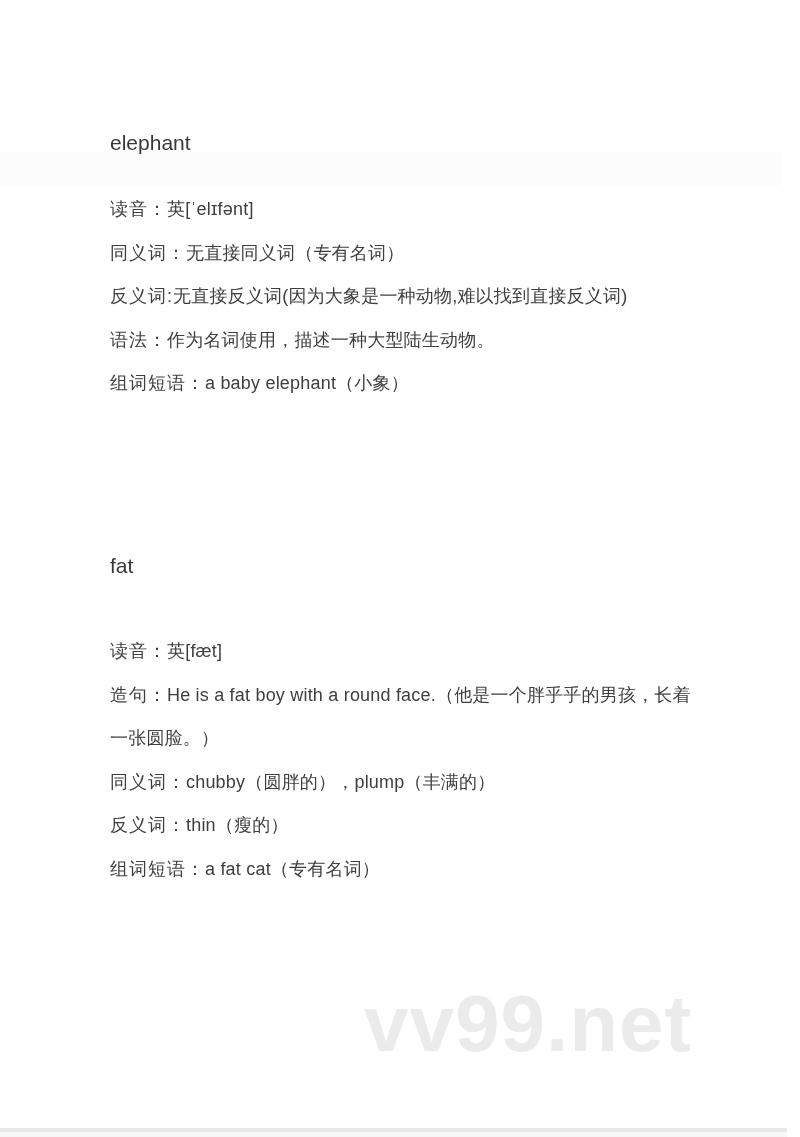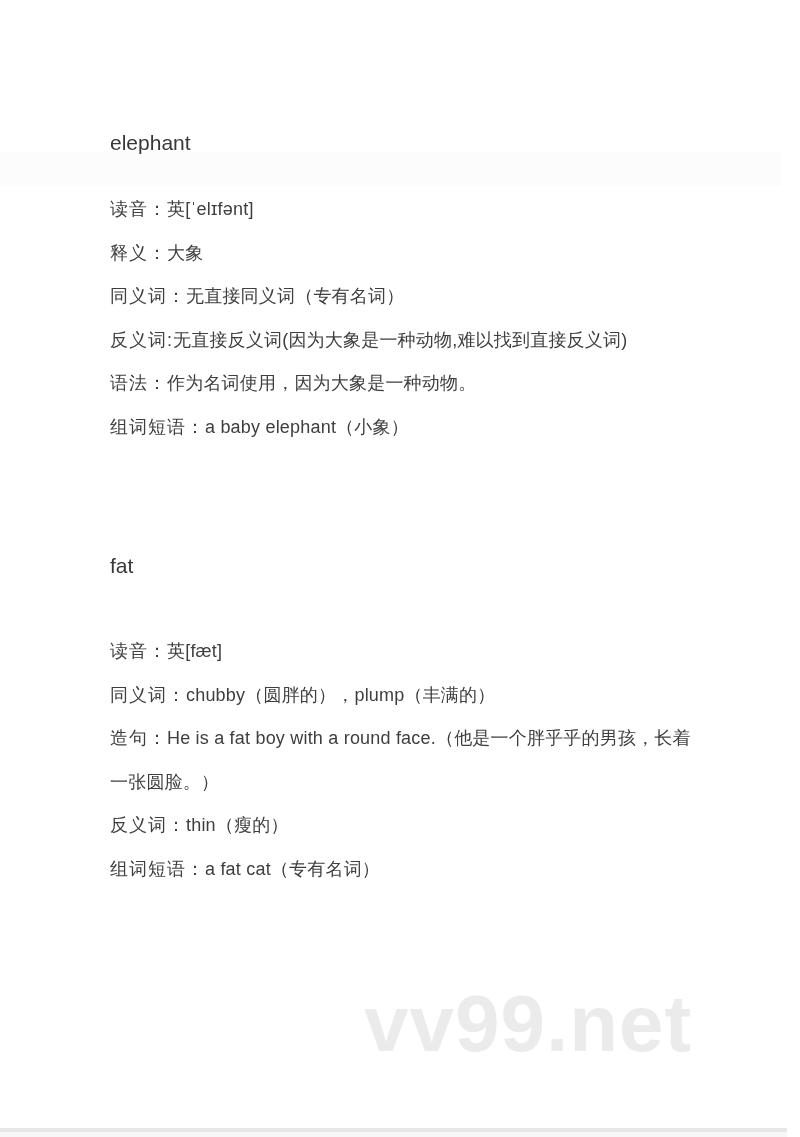--- a/index.html
+++ b/index.html
@@ -61,33 +61,32 @@
 <body>
 
 <div class="page">
 
   <div class="ghost-band"></div>
 
   <h2 class="headword" id="headword-1">elephant</h2>
 
   <div class="rows" id="rows-1">
     <p class="row"><span class="label">读音：</span><span>英[ˈelɪfənt]</span></p>
-    <p class="row"><span class="label">释义：</span><span>大象</span></p>
     <p class="row"><span class="label">同义词：</span><span>无直接同义词（专有名词）</span></p>
     <p class="row"><span class="label">反义词:</span><span>无直接反义词(因为大象是一种动物,难以找到直接反义词)</span></p>
-    <p class="row"><span class="label">语法：</span><span>作为名词使用，因为大象是一种动物。</span></p>
+    <p class="row"><span class="label">语法：</span><span>作为名词使用，描述一种大型陆生动物。</span></p>
     <p class="row"><span class="label">组词短语：</span><span>a baby elephant（小象）</span></p>
   </div>
 
   <h2 class="headword" id="headword-2">fat</h2>
 
   <div class="rows" id="rows-2">
     <p class="row"><span class="label">读音：</span><span>英[fæt]</span></p>
+    <p class="row"><span class="label">造句：</span><span>He is a fat boy with a round face.（他是一个胖乎乎的男孩，长着一张圆脸。）</span></p>
     <p class="row"><span class="label">同义词：</span><span>chubby（圆胖的），plump（丰满的）</span></p>
-    <p class="row"><span class="label">造句：</span><span>He is a fat boy with a round face.（他是一个胖乎乎的男孩，长着一张圆脸。）</span></p>
     <p class="row"><span class="label">反义词：</span><span>thin（瘦的）</span></p>
     <p class="row"><span class="label">组词短语：</span><span>a fat cat（专有名词）</span></p>
   </div>
 
   <div class="watermark">vv99.net</div>
 
   <div class="page-right-edge"></div>
   <div class="page-right-margin"></div>
   <div class="page-bottom-strip"></div>
   <div class="page-bottom-margin"></div>

